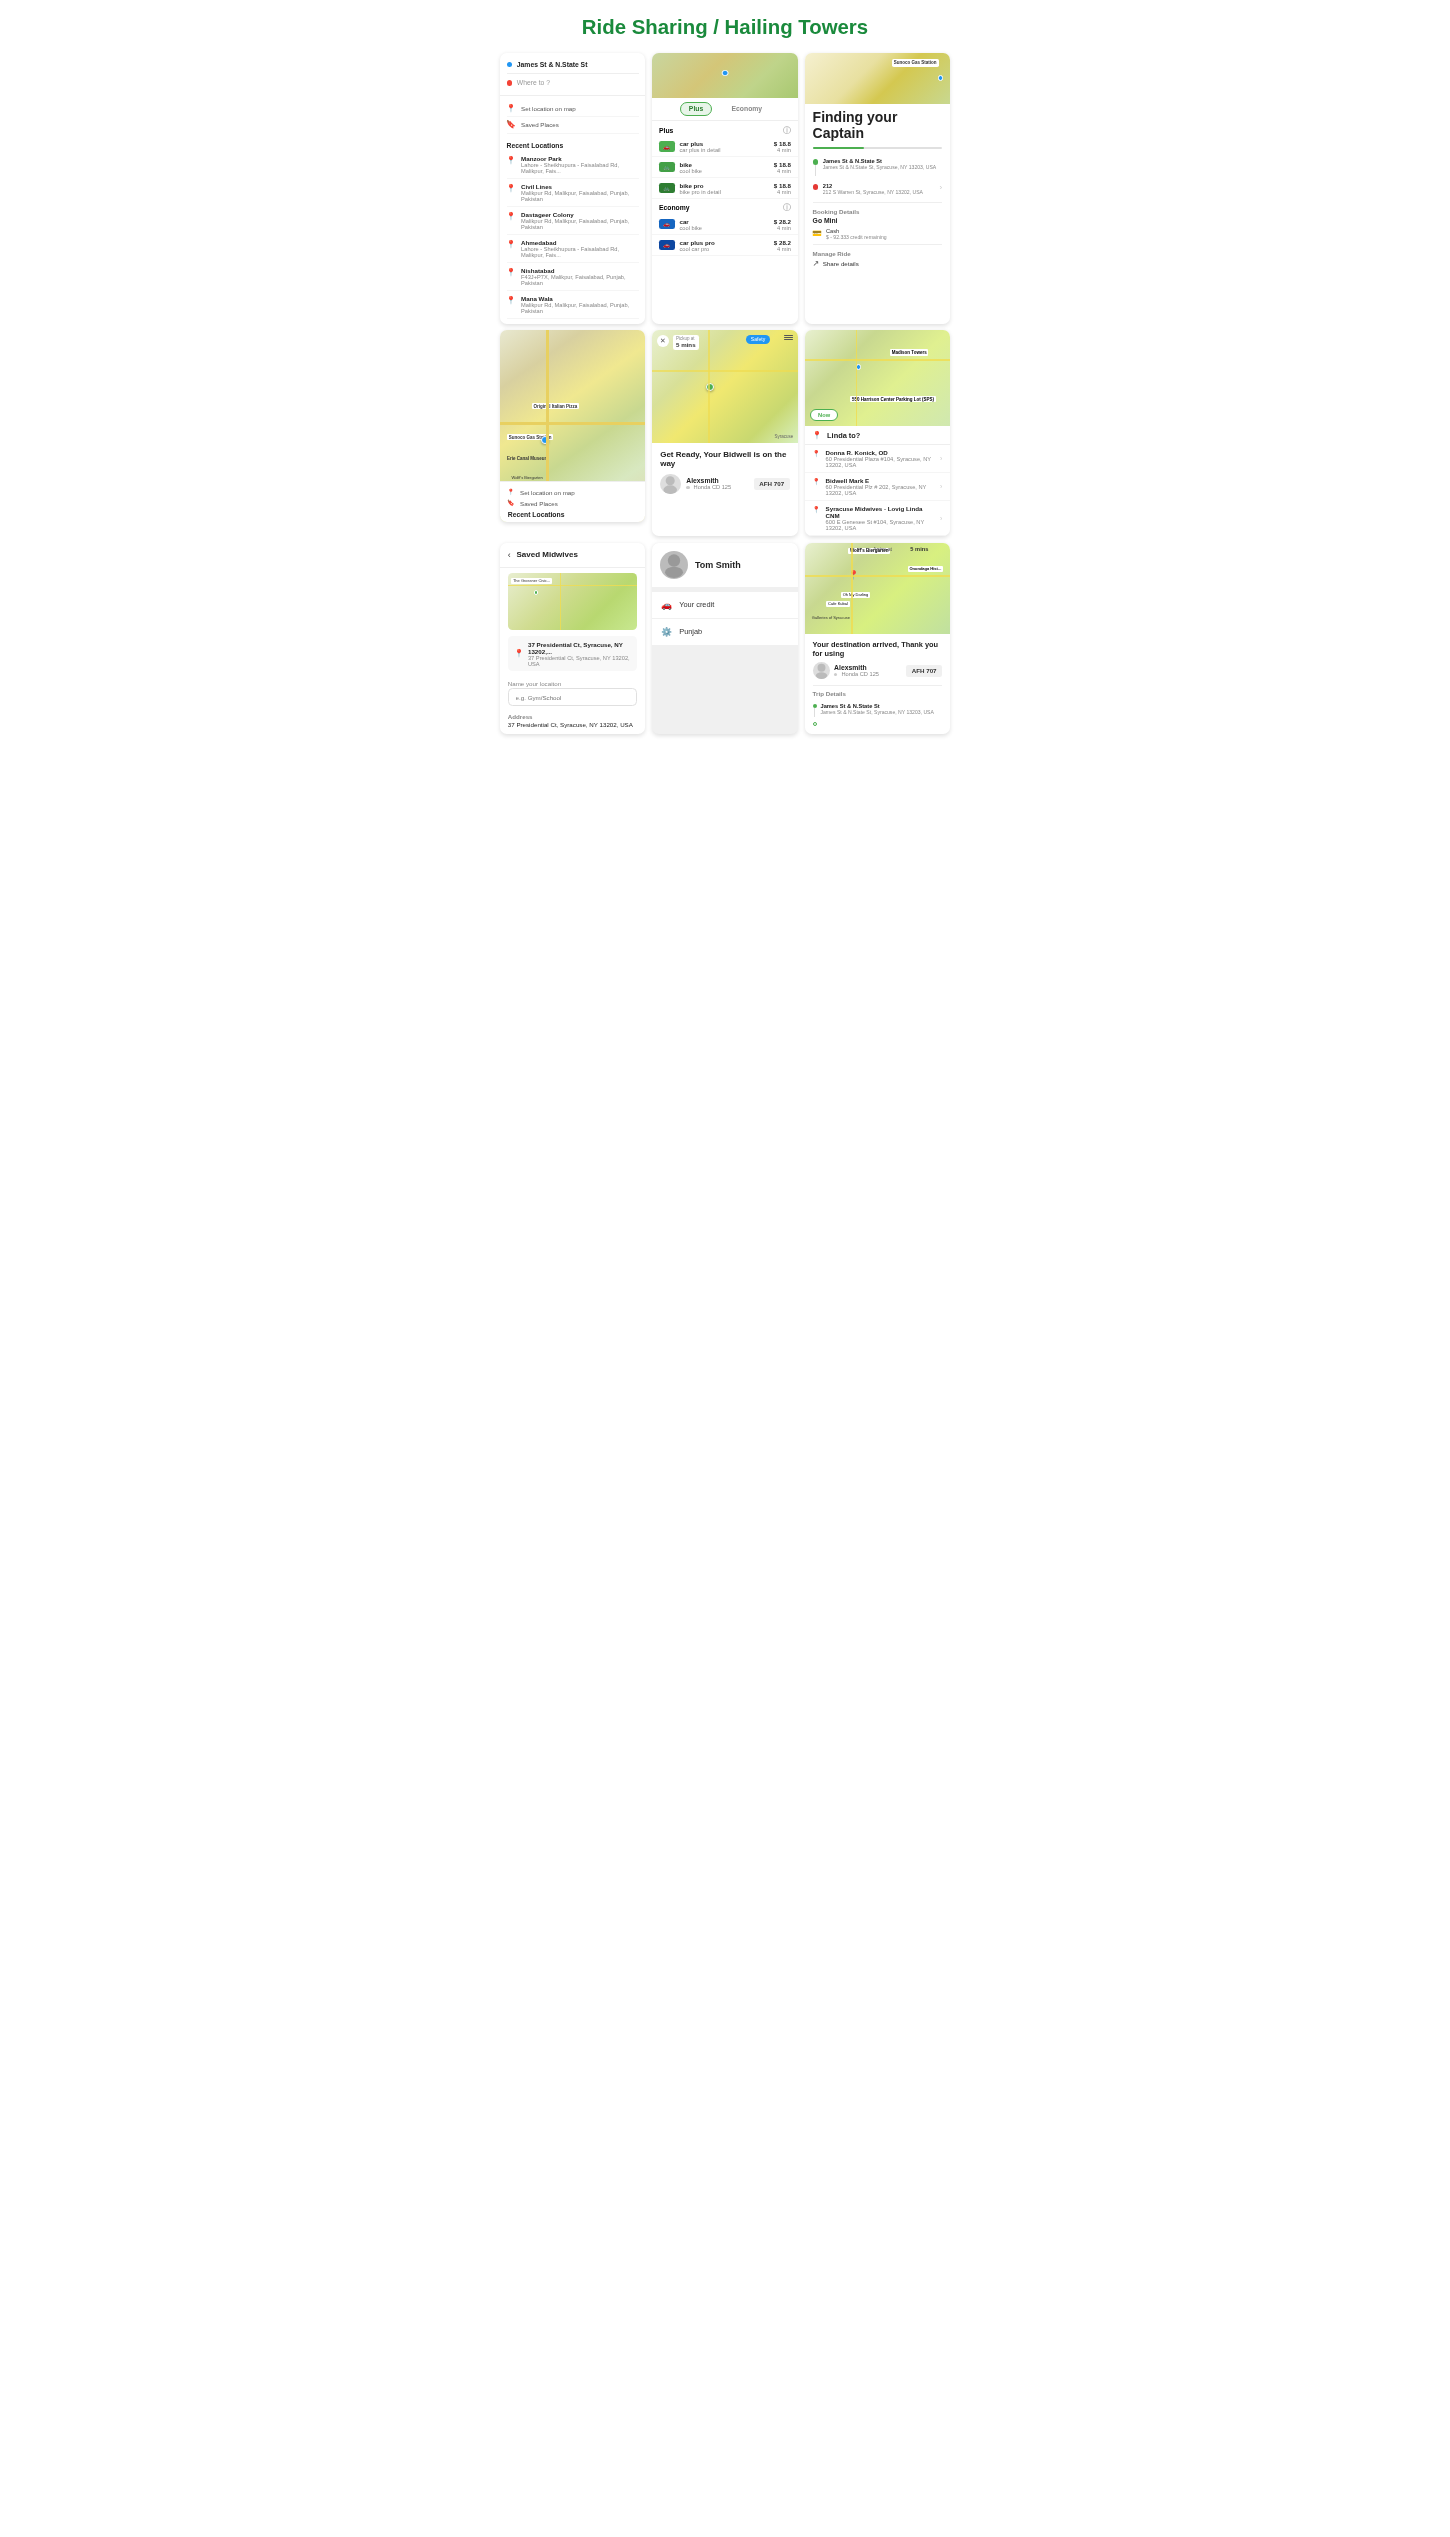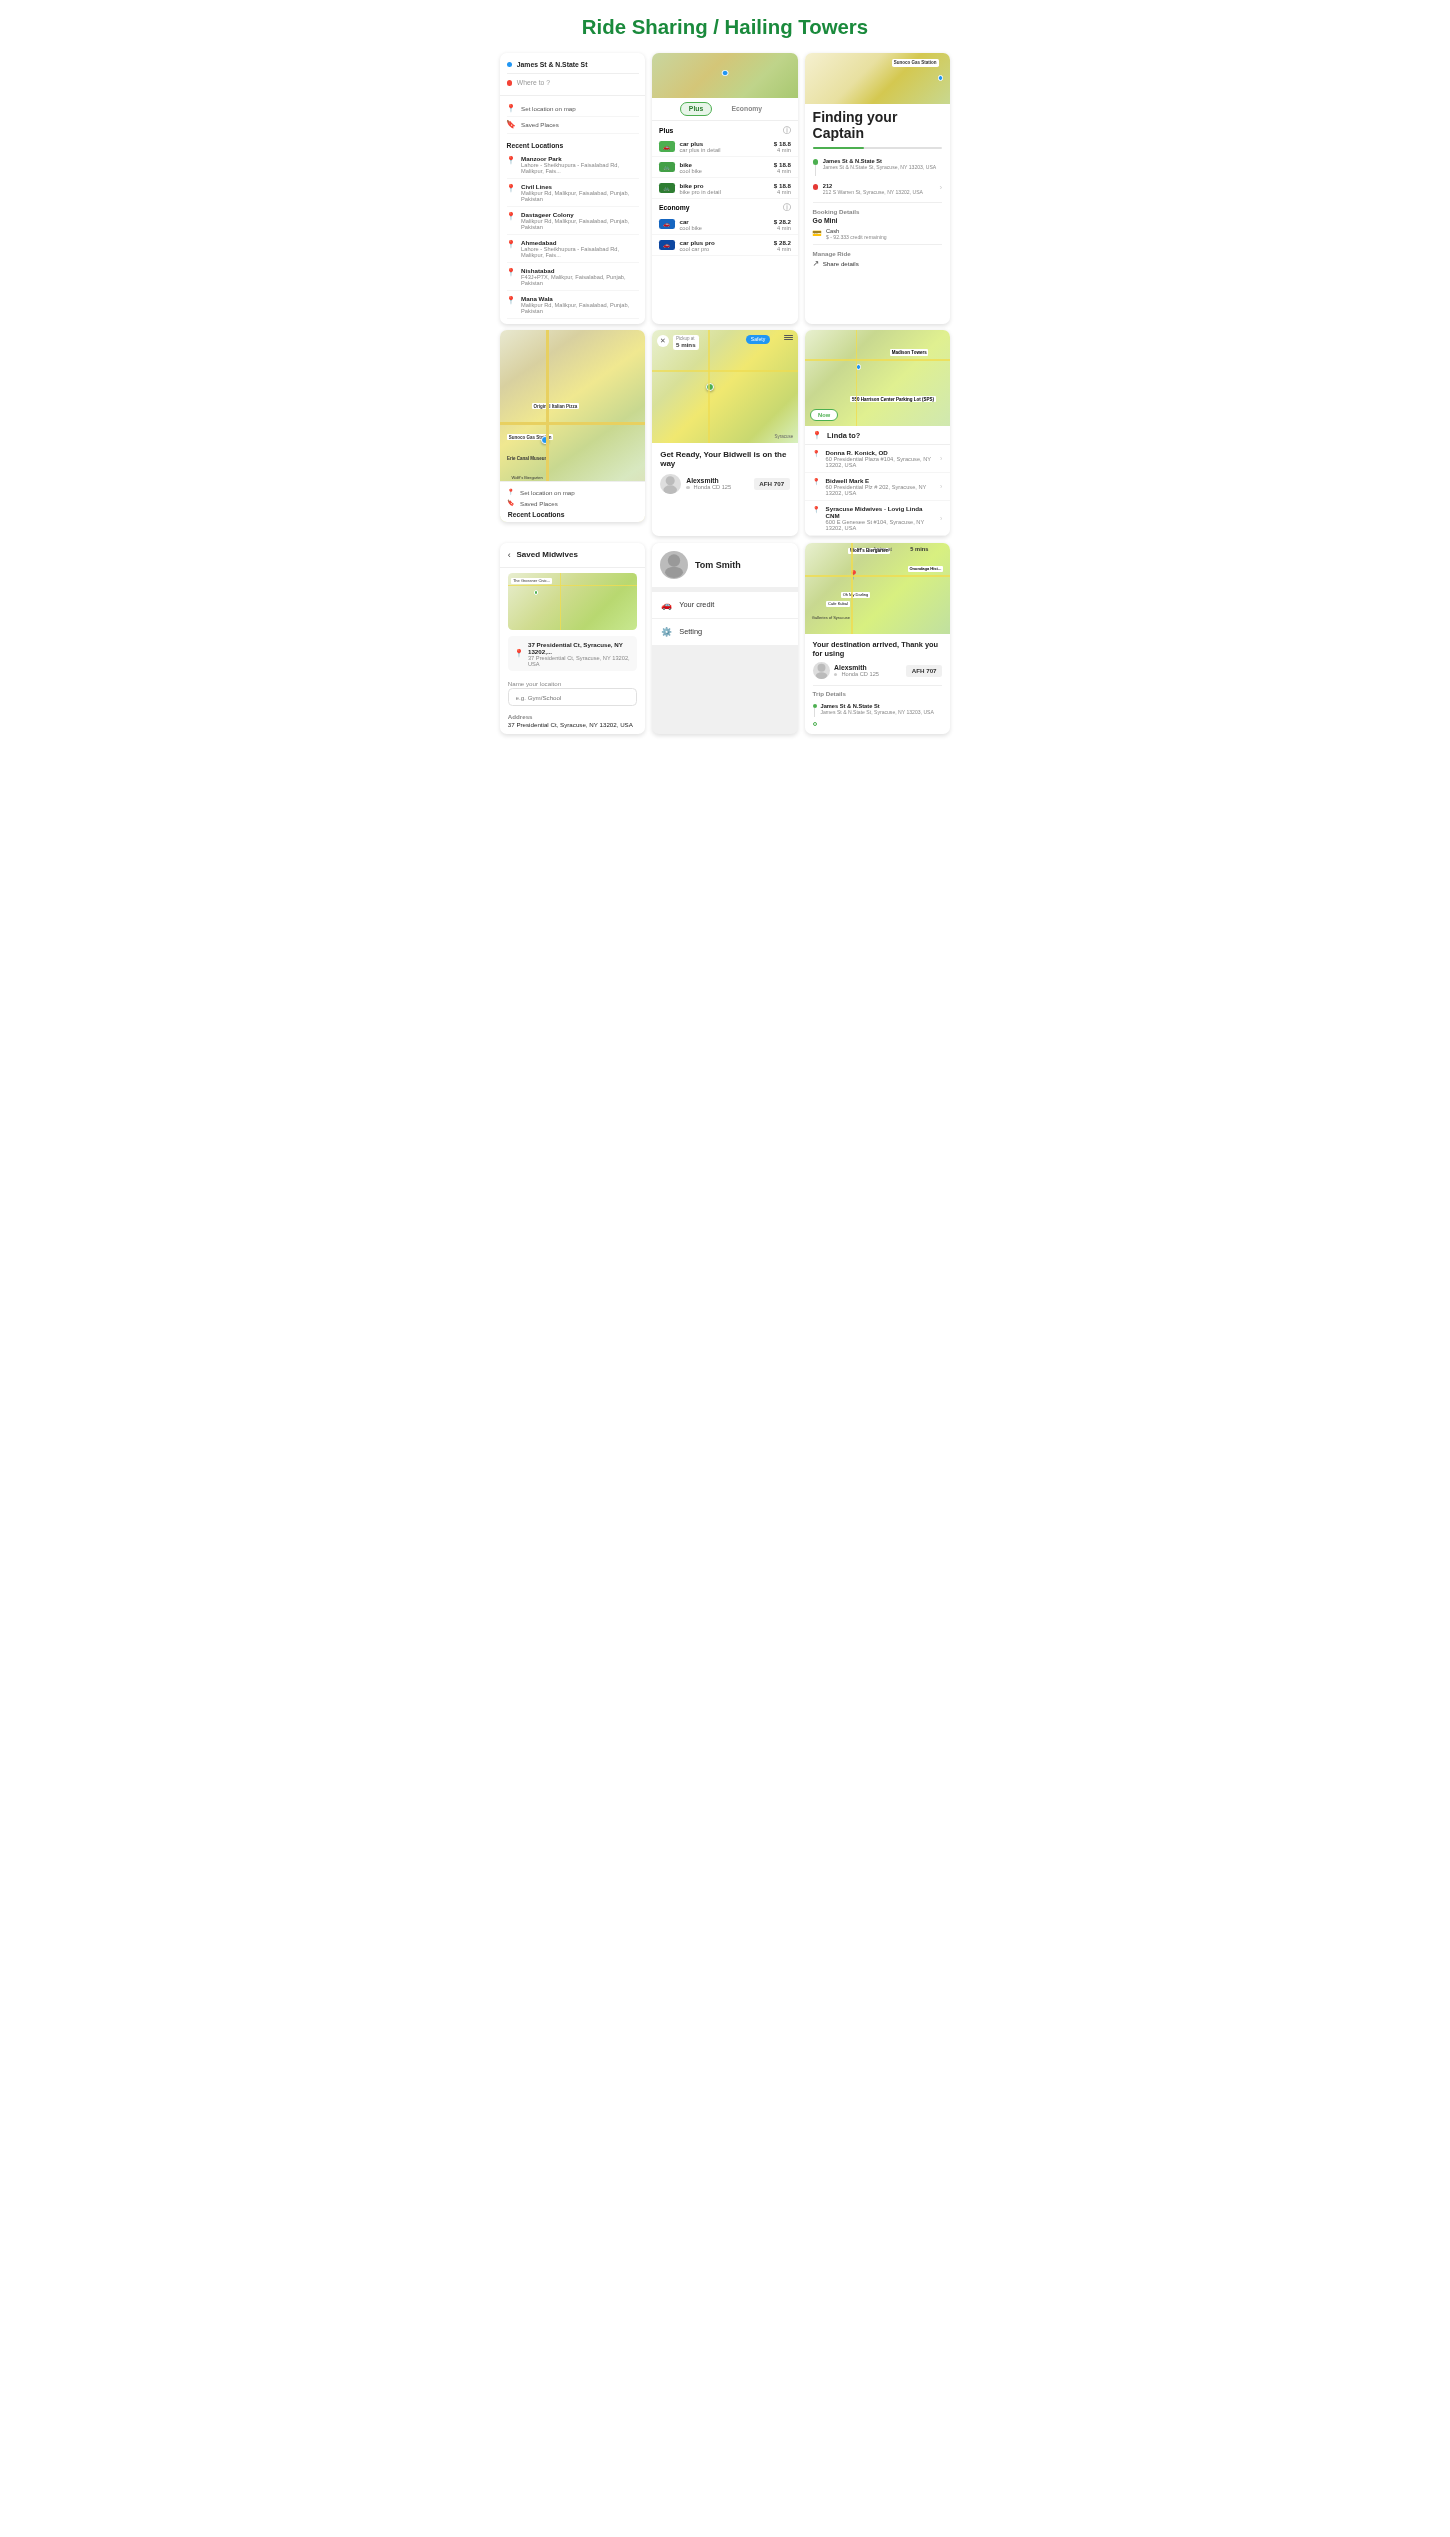--- a/index.html
+++ b/index.html
@@ -997,21 +997,21 @@
       </div>
       <div class="profile-name">Tom Smith</div>
     </div>
     <div class="profile-menu">
       <div class="menu-item">
         <span class="menu-icon">🚗</span>
         <span class="menu-label">Your credit</span>
       </div>
       <div class="menu-item">
         <span class="menu-icon">⚙️</span>
-        <span class="menu-label">Setting</span>
+        <span class="menu-label">Punjab</span>
       </div>
     </div>
   </div>
 
   <div class="screen-card screen9">
     <div class="map-preview9">
       <div class="map9-wolff">Wolff's Biergarten</div>
       <div class="map9-cafe">Cafe Kubal</div>
       <div class="map9-galleries">Galleries of Syracuse</div>
       <div class="map9-oh">Oh My Darling</div>

